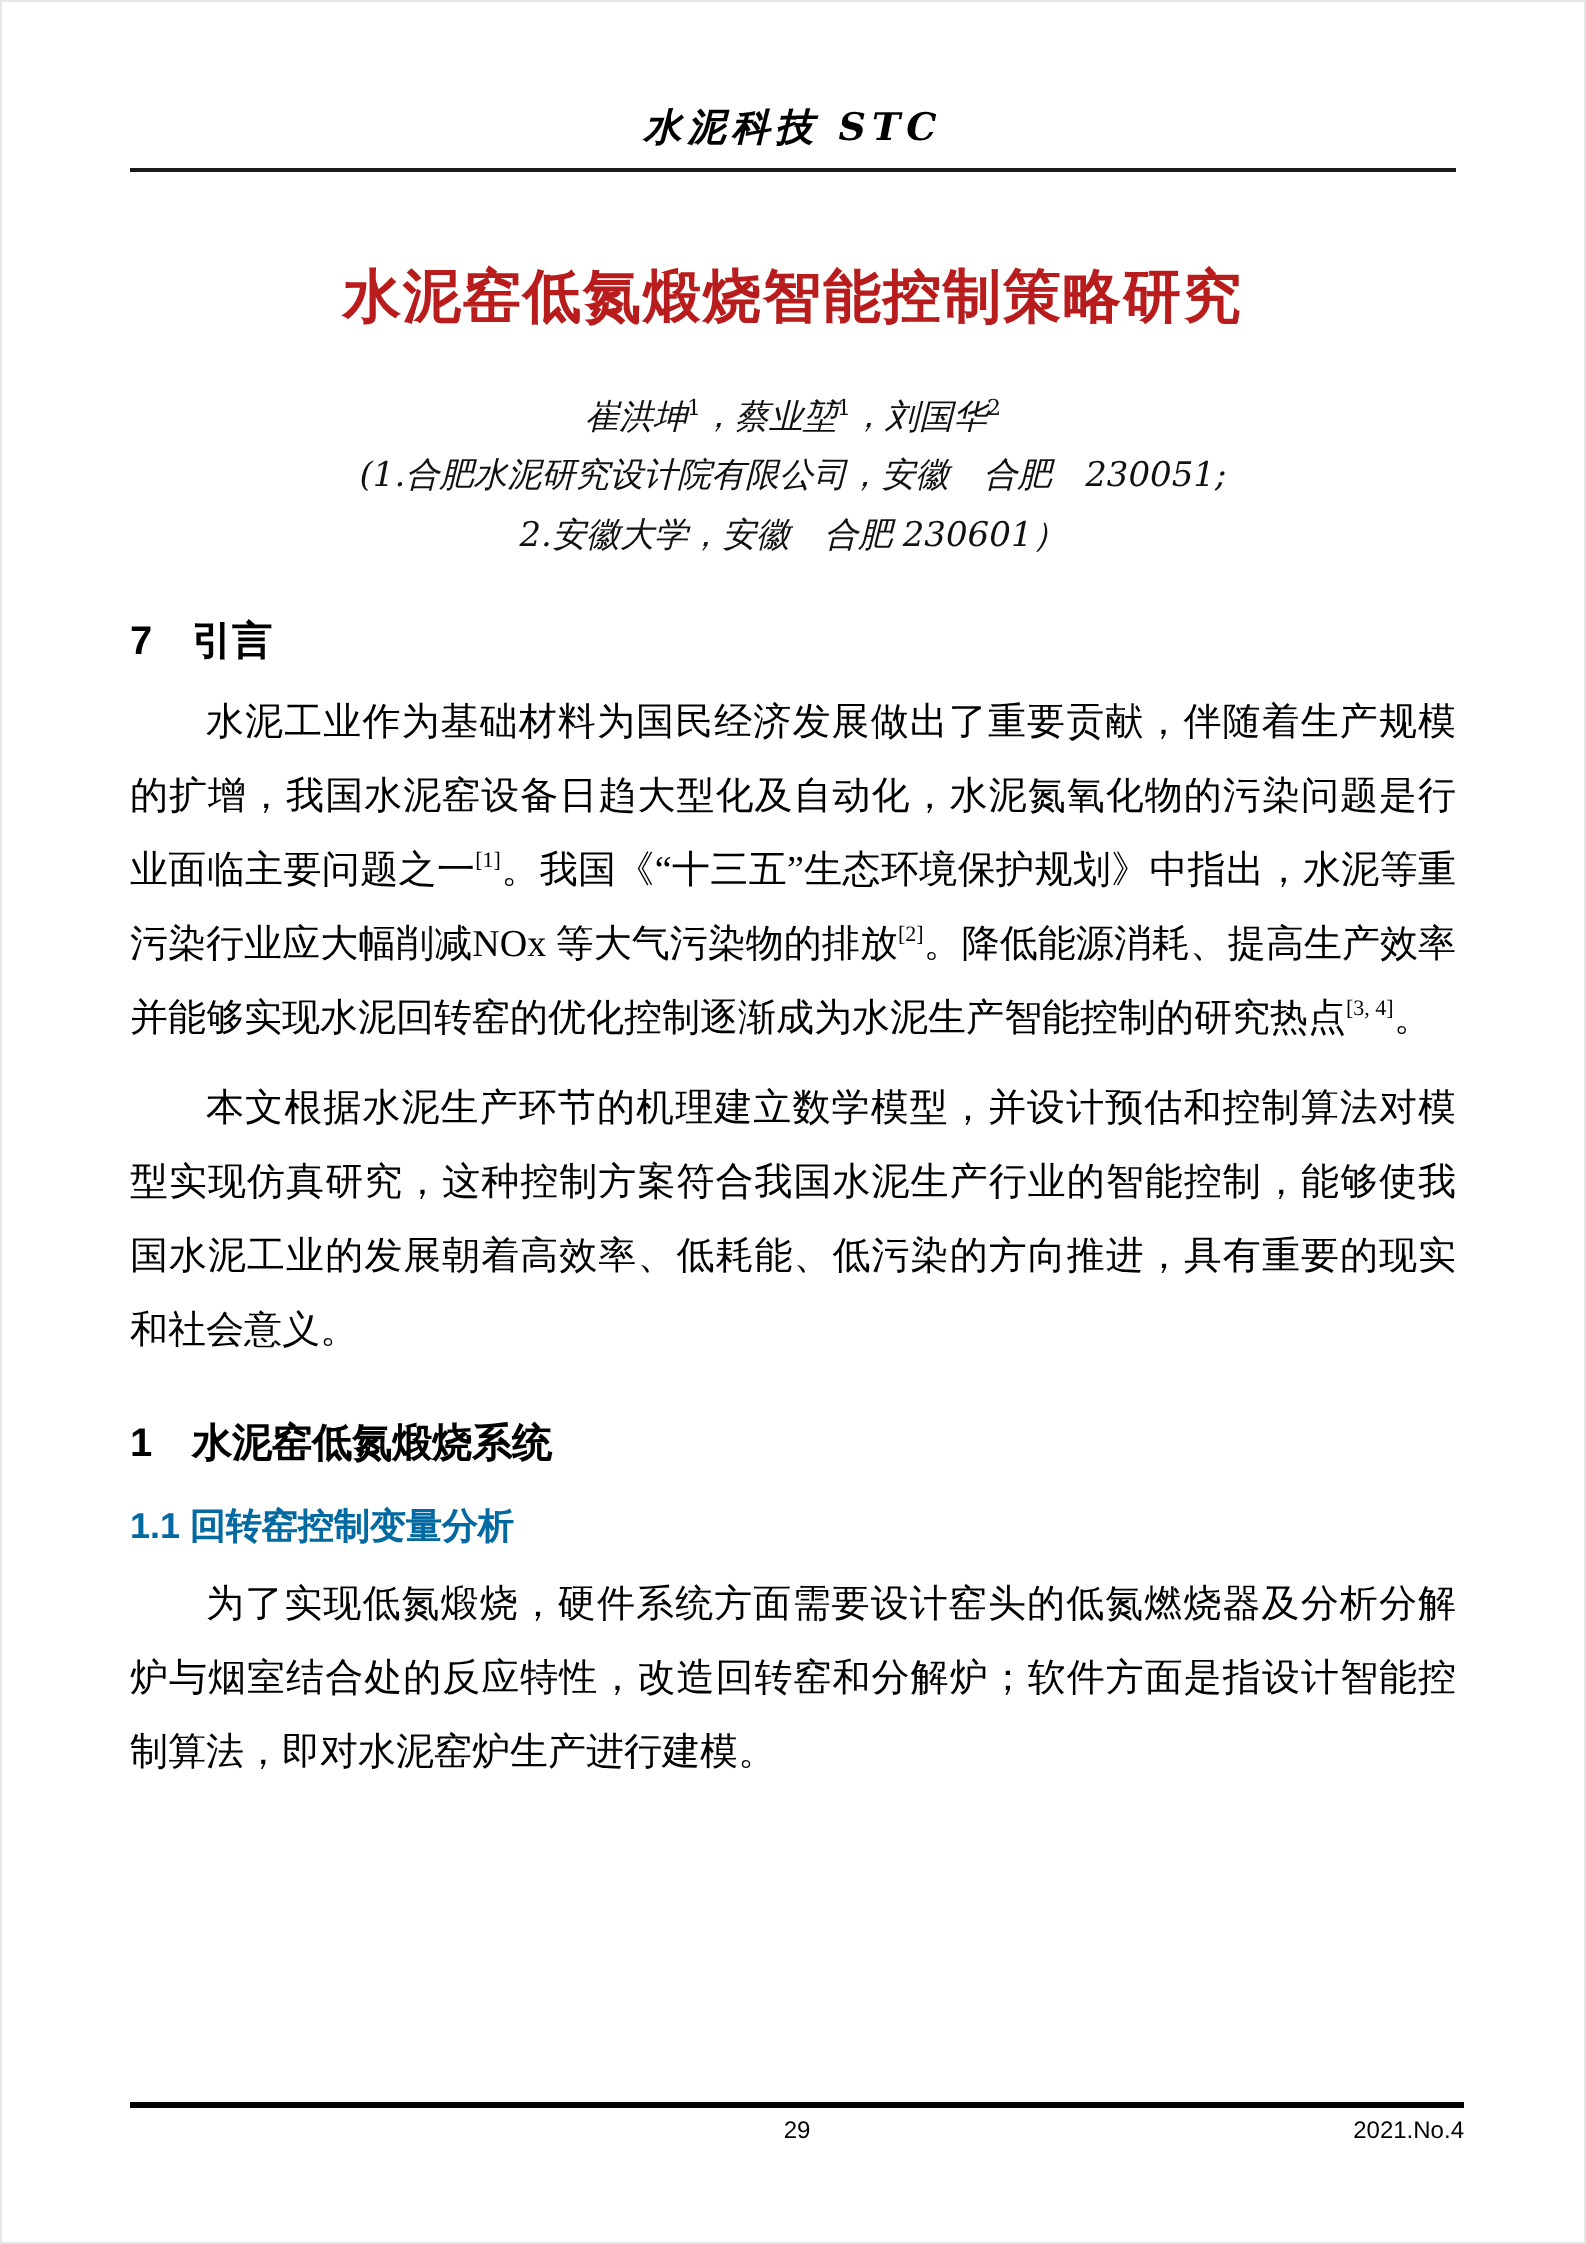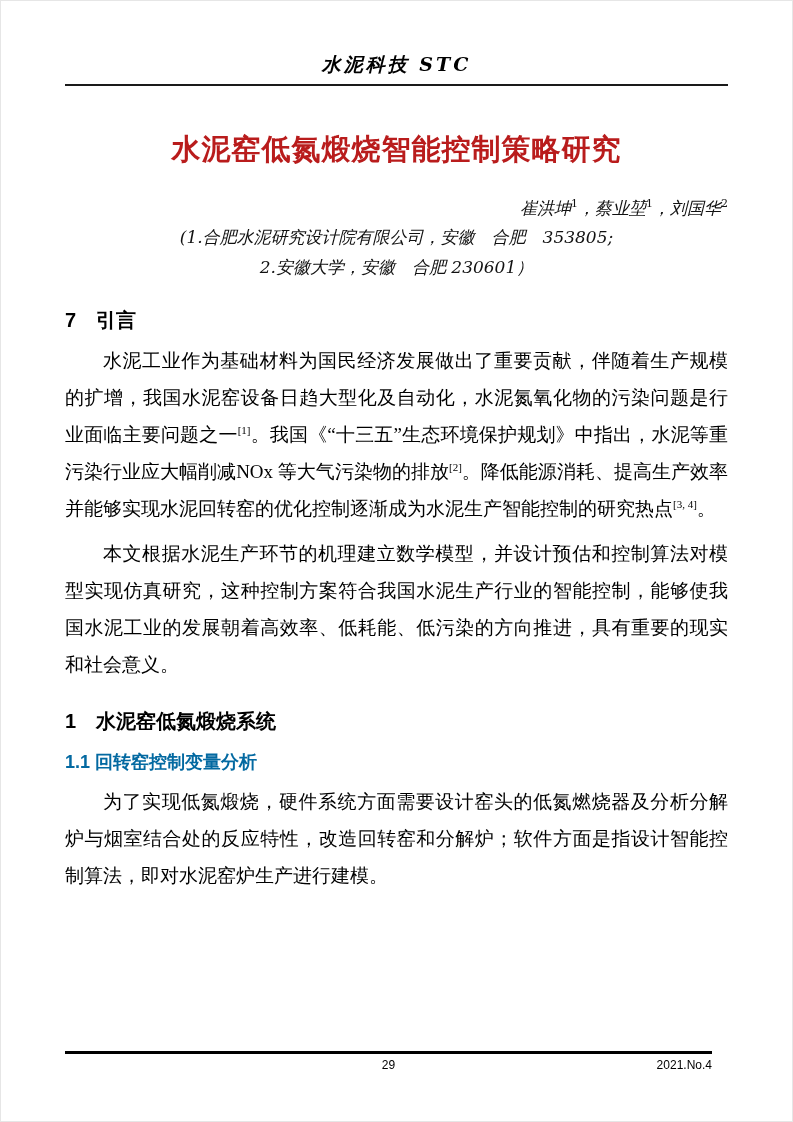--- a/index.html
+++ b/index.html
@@ -39,21 +39,21 @@
     text-align:center;
     font-family:"Liberation Sans","DejaVu Sans",sans-serif;
     font-weight:bold;
     font-size:29px;
     line-height:38px;
     color:#b91c1c;
     letter-spacing:1px;
   }
   .authors{
     margin-top:22px;
-    text-align:right;
+    text-align:center;
     font-size:17px;
     line-height:28px;
     font-style:italic;
     font-family:"DejaVu Serif","Liberation Serif",serif;
   }
   .authors sup{font-size:11px;font-style:normal;}
   .affil{
     text-align:center;
     font-size:17px;
     line-height:30px;
@@ -82,21 +82,21 @@
     font-size:19px;
     line-height:37px;
     text-align:justify;
     text-indent:2em;
     color:#000;
   }
   .body-p sup{font-size:11px;line-height:0;}
   
   .footer{
     position:absolute;
-    left:64px;right:80px;bottom:48px;
+    left:64px;right:60px;bottom:48px;
   }
   .footer-rule{
     border-top:3px solid #000;
     height:0;
   }
   .footer-row{
     position:relative;
     margin-top:3px;
     text-align:center;
     font-family:"Liberation Sans","DejaVu Sans",sans-serif;
@@ -116,21 +116,21 @@
 
   <div>
     <div class="journal">水泥科技 STC</div>
     <div class="header-rule"></div>
   </div>
 
   <h1 class="title">水泥窑低氮煅烧智能控制策略研究</h1>
 
   <div class="authors" id="authors"><span>崔洪坤<sup>1</sup></span><span>，</span><span>蔡业堃<sup>1</sup></span><span>，</span><span>刘国华<sup>2</sup></span></div>
 
-  <div class="affil">(1.合肥水泥研究设计院有限公司，安徽　合肥　353805;</div>
+  <div class="affil">(1.合肥水泥研究设计院有限公司，安徽　合肥　230051;</div>
   <div class="affil">2.安徽大学，安徽　合肥 230601）</div>
 
   <div id="content">
       <div class="sec-h1">7　引言</div>
       <p class="body-p">水泥工业作为基础材料为国民经济发展做出了重要贡献，伴随着生产规模的扩增，我国水泥窑设备日趋大型化及自动化，水泥氮氧化物的污染问题是行业面临主要问题之一<sup>[1]</sup>。我国《“十三五”生态环境保护规划》中指出，水泥等重污染行业应大幅削减NOx 等大气污染物的排放<sup>[2]</sup>。降低能源消耗、提高生产效率并能够实现水泥回转窑的优化控制逐渐成为水泥生产智能控制的研究热点<sup>[3, 4]</sup>。</p>
       <p class="body-p">本文根据水泥生产环节的机理建立数学模型，并设计预估和控制算法对模型实现仿真研究，这种控制方案符合我国水泥生产行业的智能控制，能够使我国水泥工业的发展朝着高效率、低耗能、低污染的方向推进，具有重要的现实和社会意义。</p>
       <div class="sec-h1">1　水泥窑低氮煅烧系统</div>
       <div class="sec-h2">1.1 回转窑控制变量分析</div>
       <p class="body-p">为了实现低氮煅烧，硬件系统方面需要设计窑头的低氮燃烧器及分析分解炉与烟室结合处的反应特性，改造回转窑和分解炉；软件方面是指设计智能控制算法，即对水泥窑炉生产进行建模。</p>
     </div>

